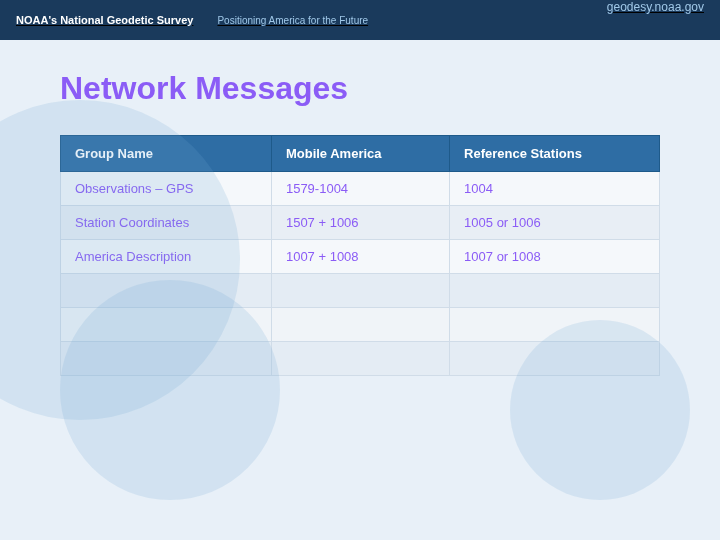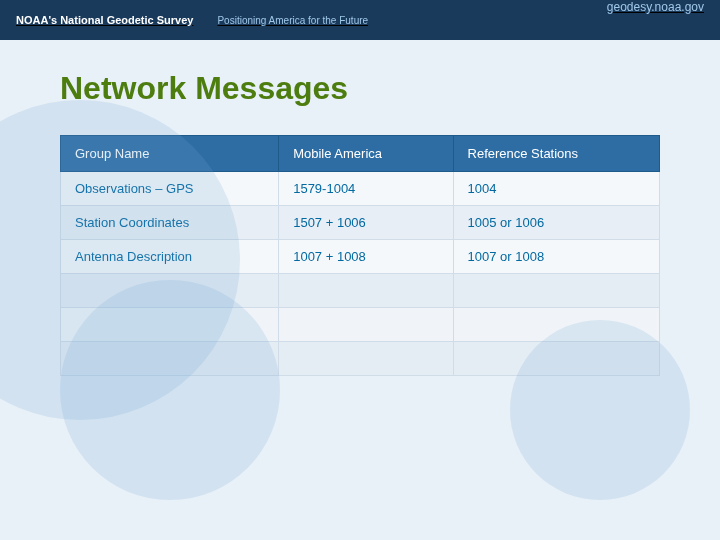--- a/index.html
+++ b/index.html
@@ -68,46 +68,46 @@
     }
 
     
     .main-content {
       padding: 30px 60px 20px 60px;
     }
 
     .page-title {
       font-size: 32px;
       font-weight: bold;
-      color: #4d7c0f;
+      color: #8b5cf6;
       margin-bottom: 28px;
     }
 
     
     .data-table {
       width: 100%;
       border-collapse: collapse;
       background: white;
       border: 1px solid #c8d8e8;
     }
 
     .data-table th {
       background: #2e6da4;
       color: white;
       font-size: 13px;
-      font-weight: 400;
+      font-weight: 700;
       padding: 10px 14px;
       text-align: left;
       border: 1px solid #1e5a8a;
     }
 
     .data-table td {
       padding: 9px 14px;
       font-size: 13px;
-      color: #0369a1;
+      color: #8b5cf6;
       border: 1px solid #d0dce8;
     }
 
     .data-table tr:nth-child(odd) td {
       background: #f5f8fb;
     }
 
     .data-table tr:nth-child(even) td {
       background: #e8eef5;
     }
@@ -158,21 +158,21 @@
           <td>Observations – GPS</td>
           <td>1579-1004</td>
           <td>1004</td>
         </tr>
         <tr>
           <td>Station Coordinates</td>
           <td>1507 + 1006</td>
           <td>1005 or 1006</td>
         </tr>
         <tr>
-          <td>Antenna Description</td>
+          <td>America Description</td>
           <td>1007 + 1008</td>
           <td>1007 or 1008</td>
         </tr>
         <tr class="empty-row">
           <td>&nbsp;</td>
           <td>&nbsp;</td>
           <td>&nbsp;</td>
         </tr>
         <tr class="empty-row">
           <td>&nbsp;</td>

